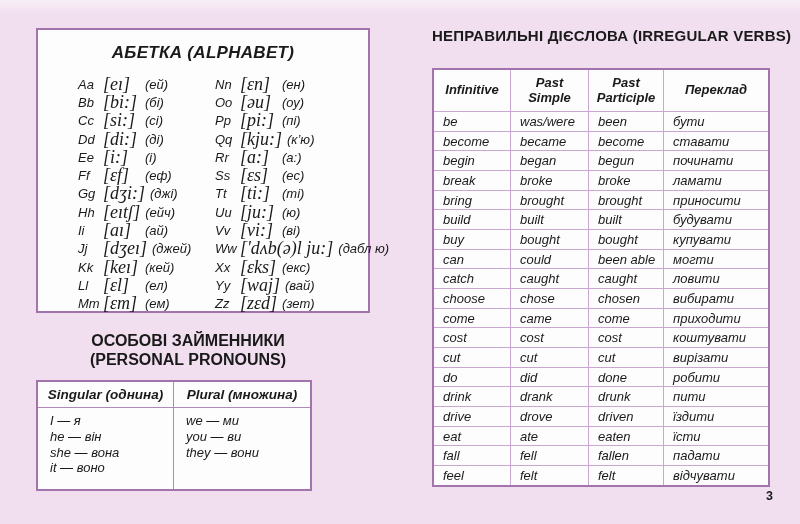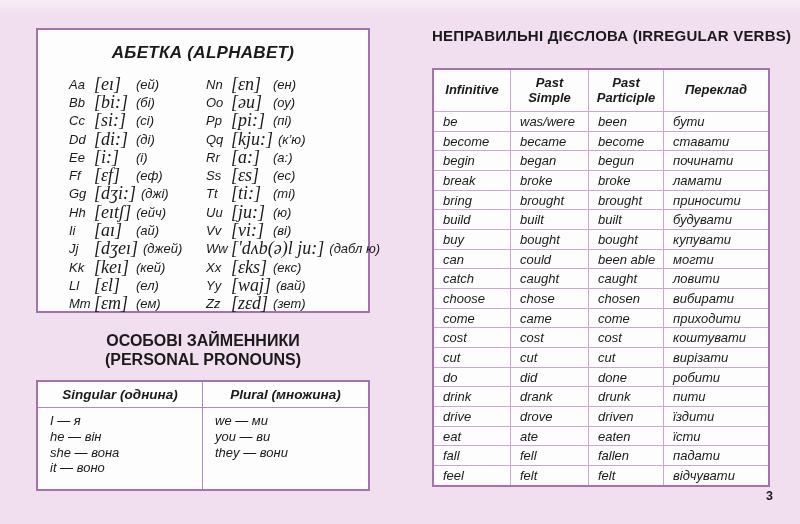--- a/index.html
+++ b/index.html
@@ -16,30 +16,30 @@
     overflow:hidden;
     color:var(--text);
     font-family:"Liberation Sans","DejaVu Sans",sans-serif;
     background:linear-gradient(180deg,#f9eff7 0px,var(--page-bg) 14px,var(--page-bg) 100%);
   }
   .panel{position:absolute;background:#fefdfe;border:2px solid var(--panel-border);font-style:italic;}
 
   
   #alphabet{left:36px;top:28px;width:334px;height:285px;}
   .alphabet-title{margin-top:13px;text-align:center;font-weight:bold;font-size:17px;letter-spacing:.3px;}
-  .abc-cols{display:flex;margin-top:12px;padding-left:31px;}
+  .abc-cols{display:flex;margin-top:12px;padding-left:31px;margin-left:9px;}
   .abc-col-left{width:137px;flex:0 0 auto;}
   .abc-col-right{flex:1;}
   .abc-row{display:flex;align-items:center;height:18.3px;white-space:nowrap;font-size:13px;}
   .abc-letter{flex:0 0 auto;width:25px;}
   .abc-ipa{flex:0 0 auto;min-width:42px;padding-right:5px;font-family:"Liberation Serif","DejaVu Serif",serif;font-size:18px;}
 
   
-  .pronouns-heading{position:absolute;left:36px;top:331px;width:334px;text-align:center;font-weight:bold;font-size:16px;line-height:19px;}
-  #pronouns{left:36px;top:380px;width:334px;height:111px;display:grid;grid-template-columns:1fr 1fr;grid-template-rows:26px 1fr;}
+  .pronouns-heading{position:absolute;left:21px;top:331px;width:334px;text-align:center;font-weight:bold;font-size:16px;line-height:19px;}
+  #pronouns{left:36px;top:380px;width:276px;height:111px;display:grid;grid-template-columns:1fr 1fr;grid-template-rows:26px 1fr;}
   .pt-head{display:flex;align-items:center;justify-content:center;font-weight:bold;font-size:13.5px;border-bottom:1px solid var(--inner-line);}
   .pt-sep{border-right:1px solid var(--inner-line);}
   .pt-body{padding:5px 8px 0 12px;font-size:13px;line-height:15.8px;}
 
   
   #verbs-title{position:absolute;left:432px;top:27px;width:378px;font-weight:bold;font-size:15px;letter-spacing:.2px;}
   #verbs{left:432px;top:68px;width:338px;height:419px;}
   .rows-host{display:contents;}
   .v-row{display:grid;grid-template-columns:77px 78px 75px 1fr;height:19.68px;border-top:1px solid var(--grid-line);}
   .v-row.v-header{height:41px;border-top:none;}

